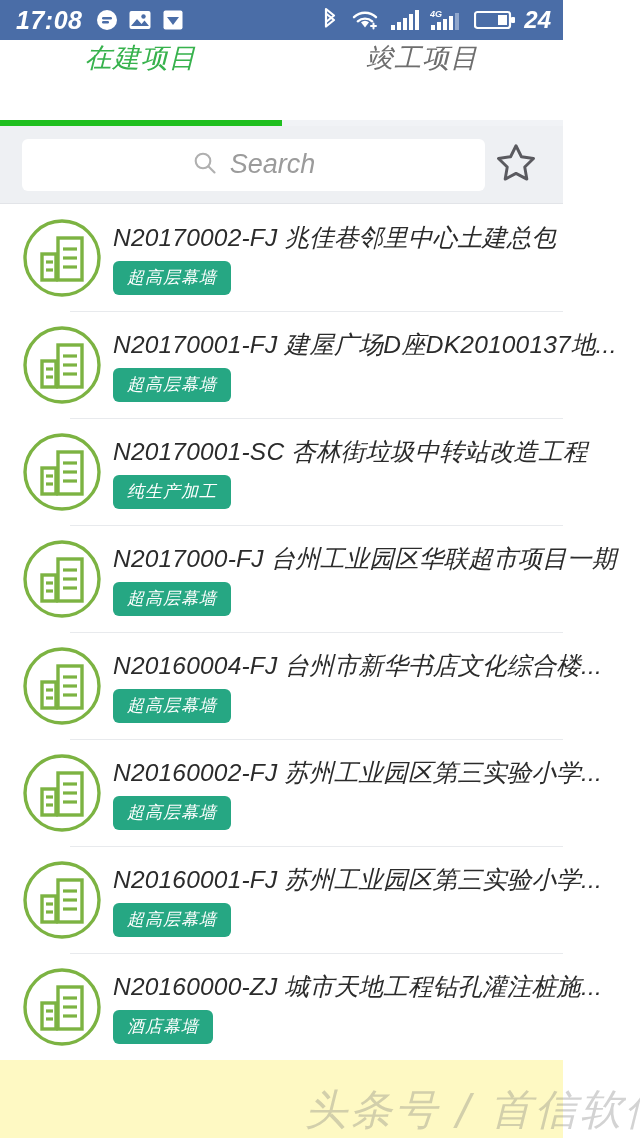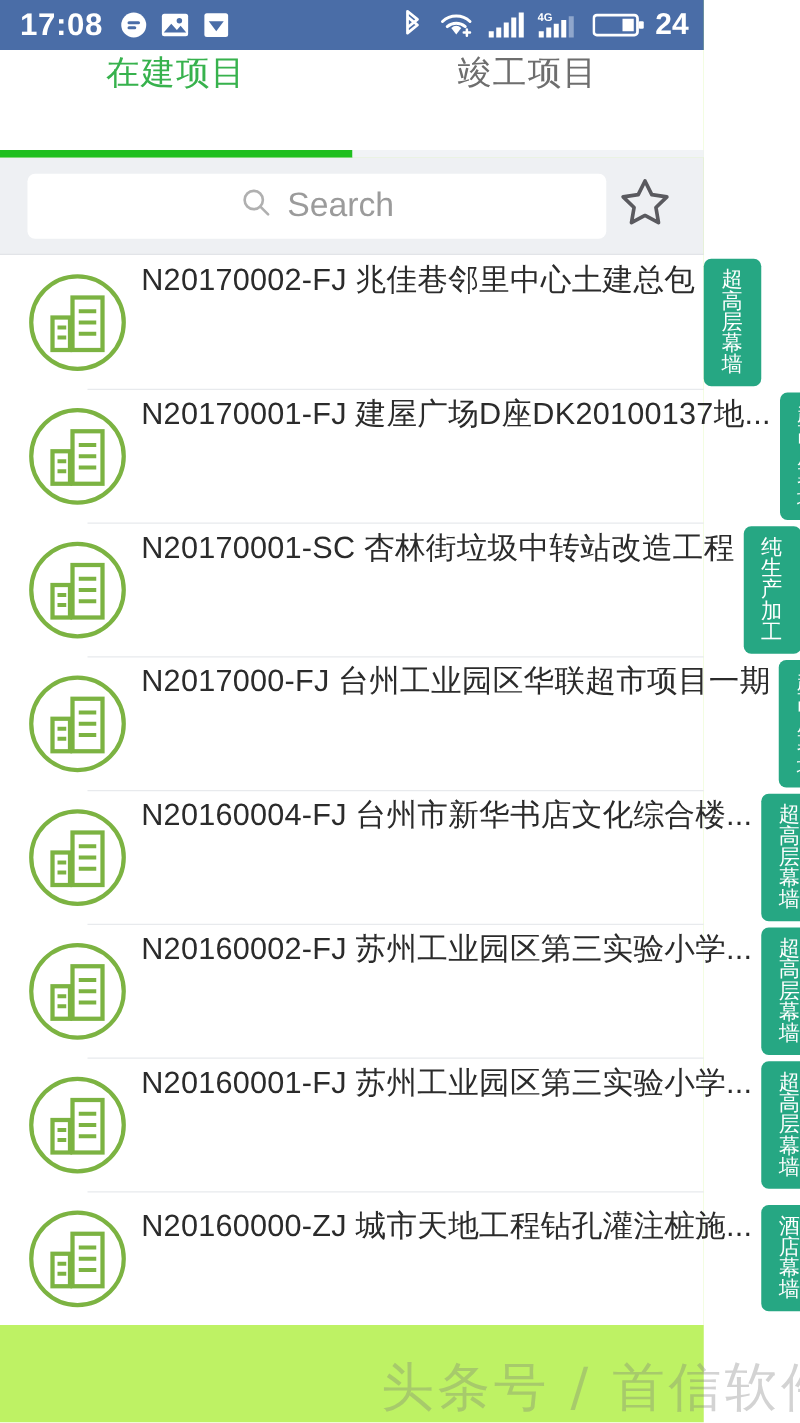--- a/index.html
+++ b/index.html
@@ -2,21 +2,21 @@
 <html><head>
 <meta charset="utf-8">
 <style>
   * { box-sizing: border-box; margin: 0; padding: 0; }
   html, body {
     width: 640px; height: 1138px;
     background: #ffffff;
     font-family: "Liberation Sans", "DejaVu Sans", sans-serif;
     overflow: hidden;
   }
-  .phone { position: relative; width: 563px; height: 1138px; background:#bef264; }
+  .phone { position: relative; width: 563px; height: 1138px; background:#fef9c3;font-style:italic; }
 
   
   .statusbar {
     height: 40px; background: #4a6da7;
     display: flex; align-items: center;
     padding: 0 12px 0 16px;
     color: #ffffff;
   }
   .status-time { font-size: 25px; font-weight: 600; letter-spacing: .5px; line-height: 1; }
   .status-left-icons { display: flex; align-items: center; gap: 9px; margin-left: 13px; }
@@ -80,21 +80,21 @@
   .list { background: #ffffff; }
   .item {
     position: relative; height: 107px;
     display: flex; align-items: center; padding-left: 16px;
   }
   .item + .item::before {
     content: ""; position: absolute; left: 70px; right: 0; top: 0;
     height: 1px; background: #e8eaed;
   }
   .item-icon { width: 92px; flex: 0 0 92px; display: flex; align-items: center; justify-content: center; }
-  .item-body { display: flex; flex-direction: row; justify-content: center; gap: 7px; padding-left: 5px; }
+  .item-body { display: flex; flex-direction: column; justify-content: center; gap: 7px; padding-left: 5px; }
   .item-title {
     font-size: 24.5px; color: #2b2b2b; white-space: nowrap;
     letter-spacing: .2px;
   }
   .badge {
     align-self: flex-start;
     background: #26a783; color: #ffffff;
     font-size: 17px; line-height: 1;
     padding: 8px 14px 9px; border-radius: 6px; letter-spacing: 1px;
   }

